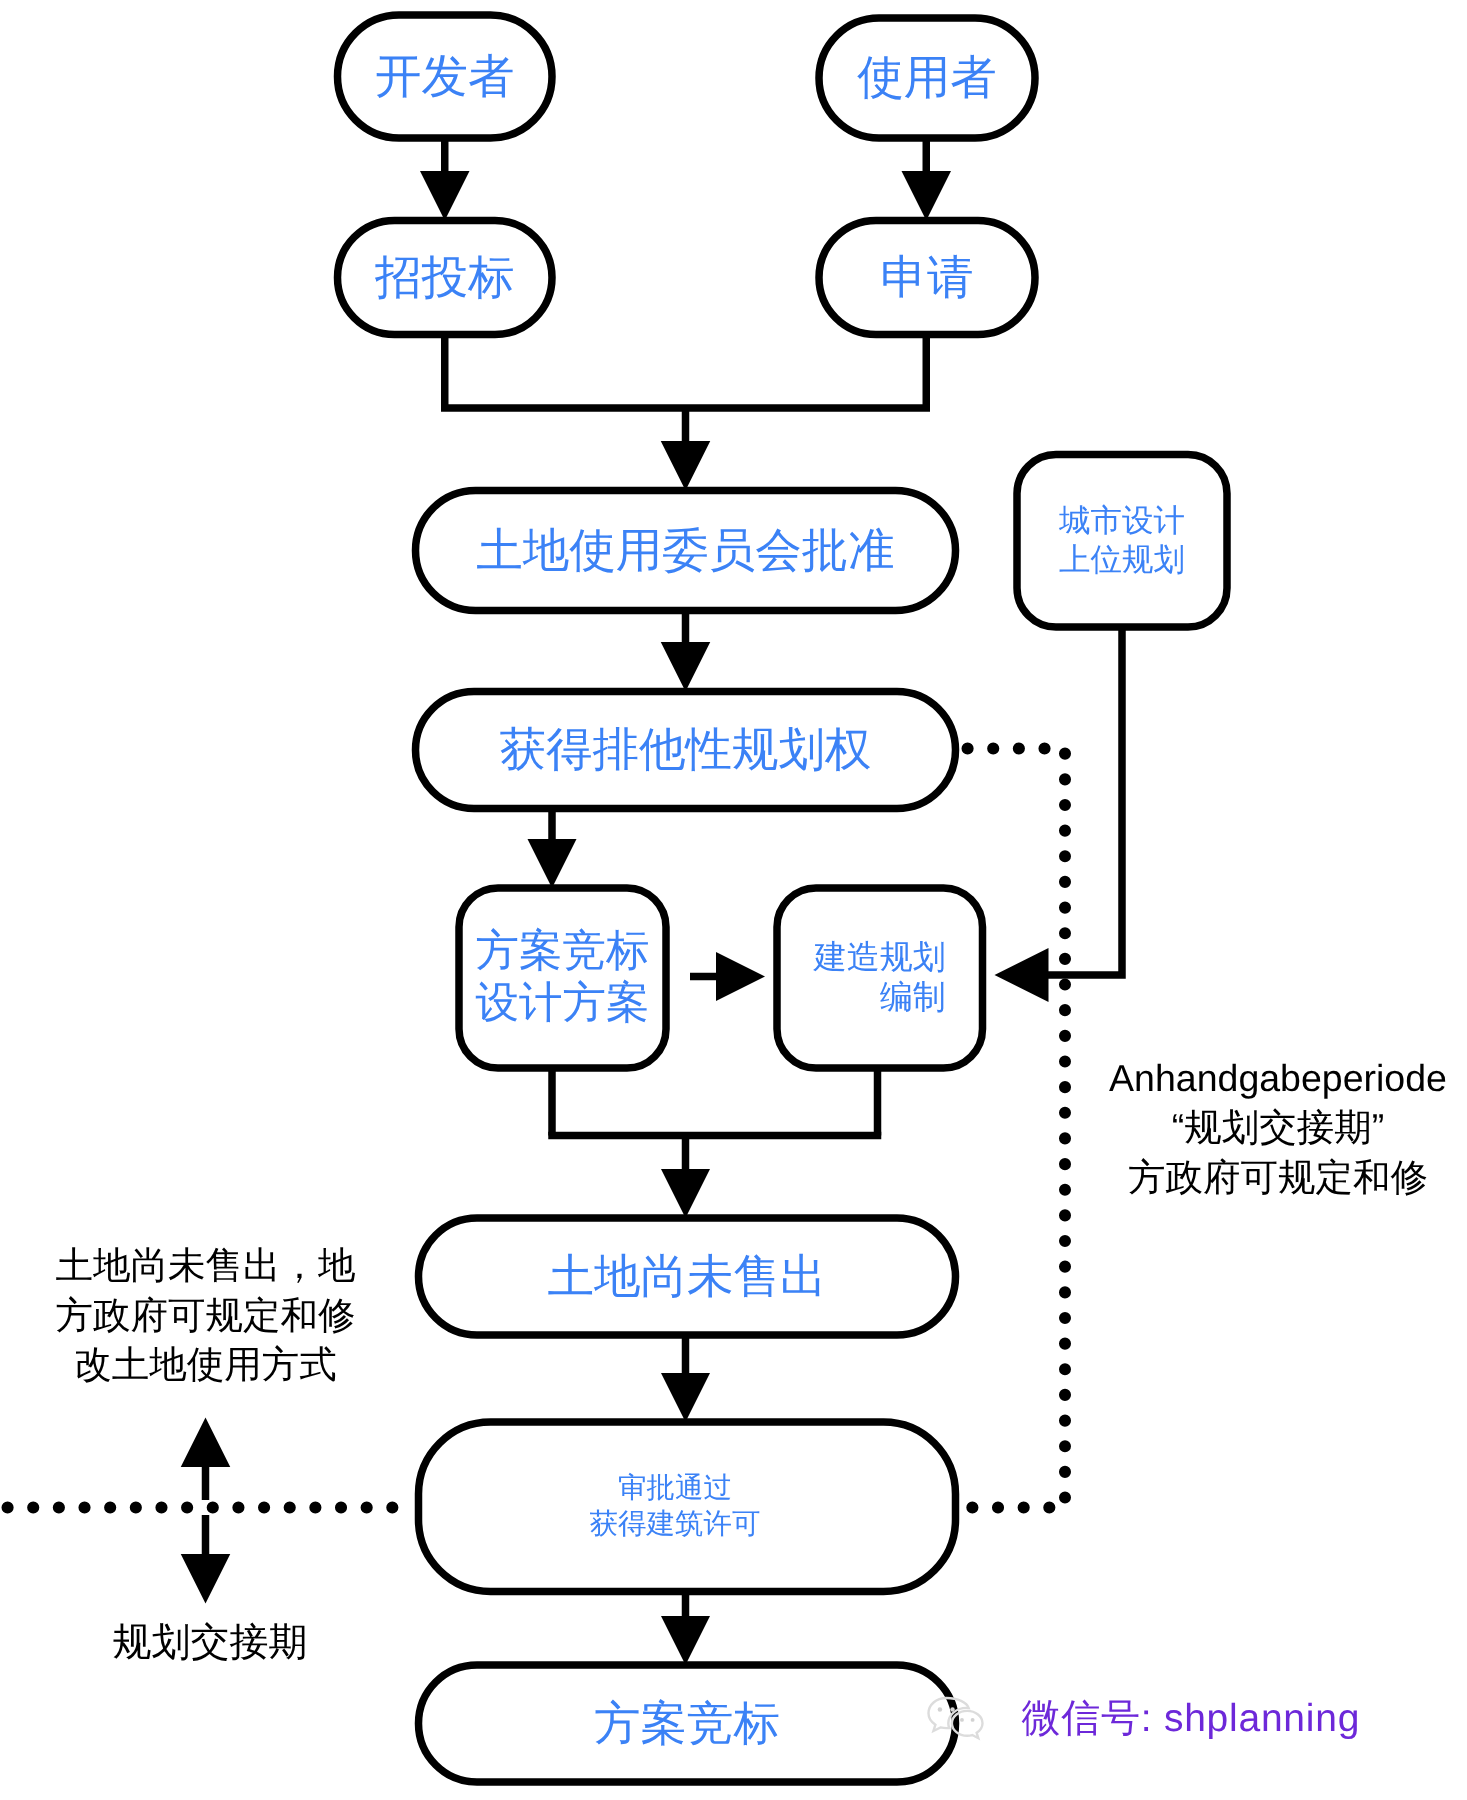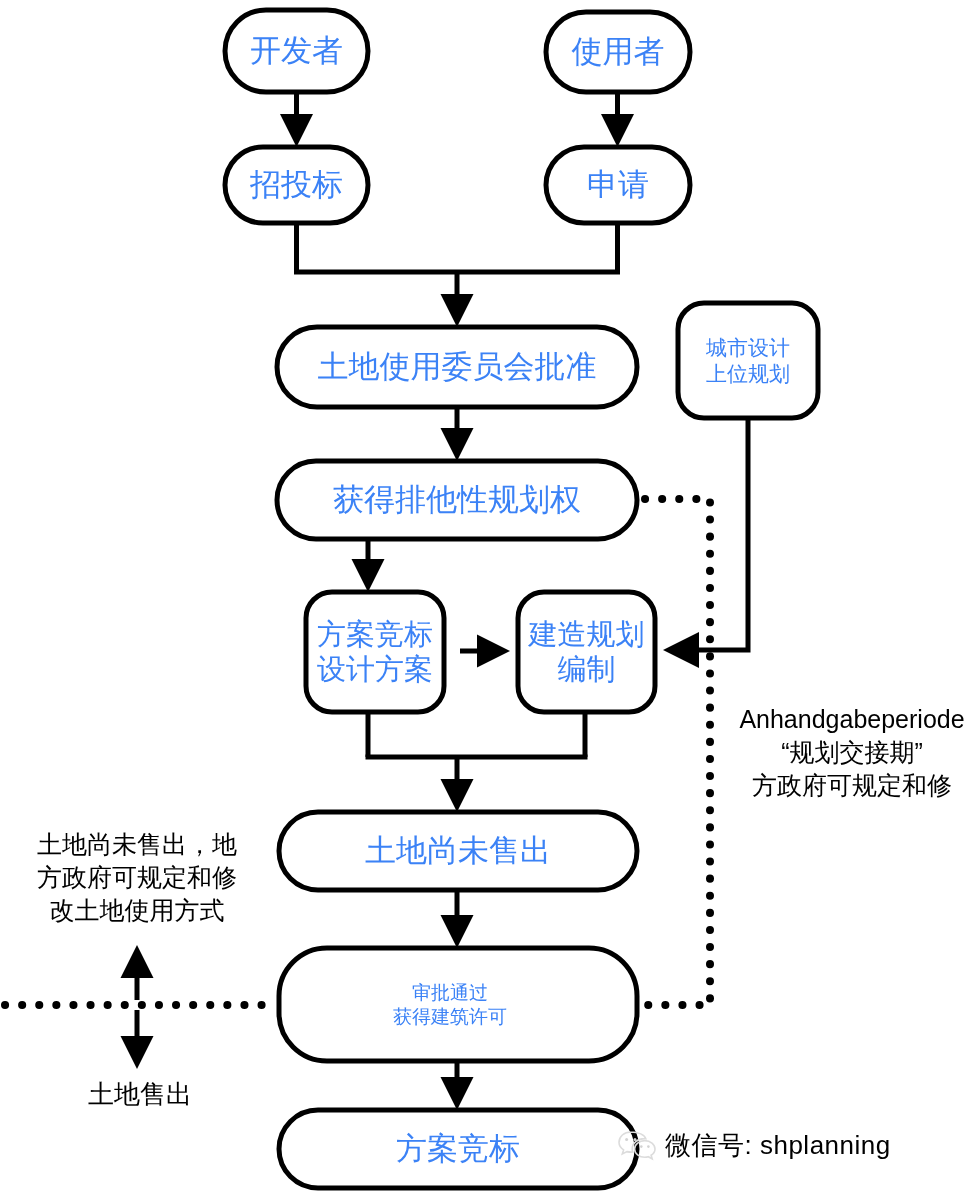--- a/index.html
+++ b/index.html
@@ -41,22 +41,22 @@
     color: #000000;
     text-align: center;
     white-space: pre-line;
     font-family: "Liberation Sans", "DejaVu Sans", sans-serif;
     line-height: 1.32;
   }
   .watermark {
     position: absolute;
     display: flex;
     align-items: center;
-    gap: 8px;
-    color: #000000;
+    gap: 24px;
+    color: #6d28d9;
     font-family: "Liberation Sans", "DejaVu Sans", sans-serif;
     letter-spacing: 0.5px;
     text-align: center;
   }
   .wm-text { white-space: nowrap; }
 </style>
 </head>
 <body>
 
 <div id="stage">
@@ -131,39 +131,39 @@
   <div class="node-label" style="left:277px; top:327px; width:360px; height:80px; font-size:31px;">土地使用委员会批准</div>
 
   <div class="node-label" style="left:678px; top:303px; width:140px; height:115px; font-size:21px;">城市设计
 上位规划</div>
 
   <div class="node-label" style="left:277px; top:461px; width:360px; height:78px; font-size:31px;">获得排他性规划权</div>
 
   <div class="node-label" style="left:306px; top:592px; width:138px; height:120px; font-size:29px;">方案竞标
 设计方案</div>
 
-  <div class="node-label" style="left:518px; top:592px; width:137px; height:120px; font-size:29px;">建造规划
+  <div class="node-label" style="left:518px; top:592px; width:137px; height:120px; font-size:22px;text-align:right;">建造规划
 编制</div>
 
   <div class="node-label" style="left:279px; top:812px; width:358px; height:78px; font-size:31px;">土地尚未售出</div>
 
   <div class="node-label" style="left:271px; top:948px; width:358px; height:113px; font-size:19px;">审批通过
 获得建筑许可</div>
 
   <div class="node-label" style="left:279px; top:1110px; width:358px; height:78px; font-size:31px;">方案竞标</div>
 
   <div class="annot" style="left:726px; top:703px; width:252px; font-size:25px;">Anhandgabeperiode
 “规划交接期”
 方政府可规定和修</div>
 
   <div class="annot" style="left:8px; top:828px; width:258px; font-size:25px;">土地尚未售出，地
 方政府可规定和修
 改土地使用方式</div>
 
-  <div class="annot" style="left:60px; top:1077px; width:160px; font-size:26px;">土地售出</div>
+  <div class="annot" style="left:60px; top:1077px; width:160px; font-size:26px;">规划交接期</div>
 
   <div class="watermark" style="left:617px; top:1128px; font-size:26px;">
     <span style="display:inline-block; width:40px; height:34px; position:relative;">
       <svg viewBox="0 0 40 34" width="40" height="34" aria-hidden="true">
         <g fill="none" stroke="#dcdcdc" stroke-width="1.6">
           <path d="M14,3 C7,3 2,7.6 2,13.2 C2,16.3 3.8,19 6.6,20.8 L5.3,25 L10,22.6 C11.3,22.9 12.6,23.1 14,23.1
                    C14.6,23.1 15.2,23.1 15.8,23 C15.4,22 15.2,21 15.2,19.9 C15.2,14.1 20.7,9.6 27.3,9.6
                    C27.8,9.6 28.3,9.6 28.8,9.7 C27.6,5.8 21.4,3 14,3 Z"></path>
           <path d="M27.8,11.6 C22.2,11.6 17.6,15.3 17.6,19.9 C17.6,24.5 22.2,28.2 27.8,28.2
                    C29,28.2 30.1,28 31.2,27.7 L35.2,29.8 L34.1,26.2 C36.5,24.7 38,22.5 38,19.9

